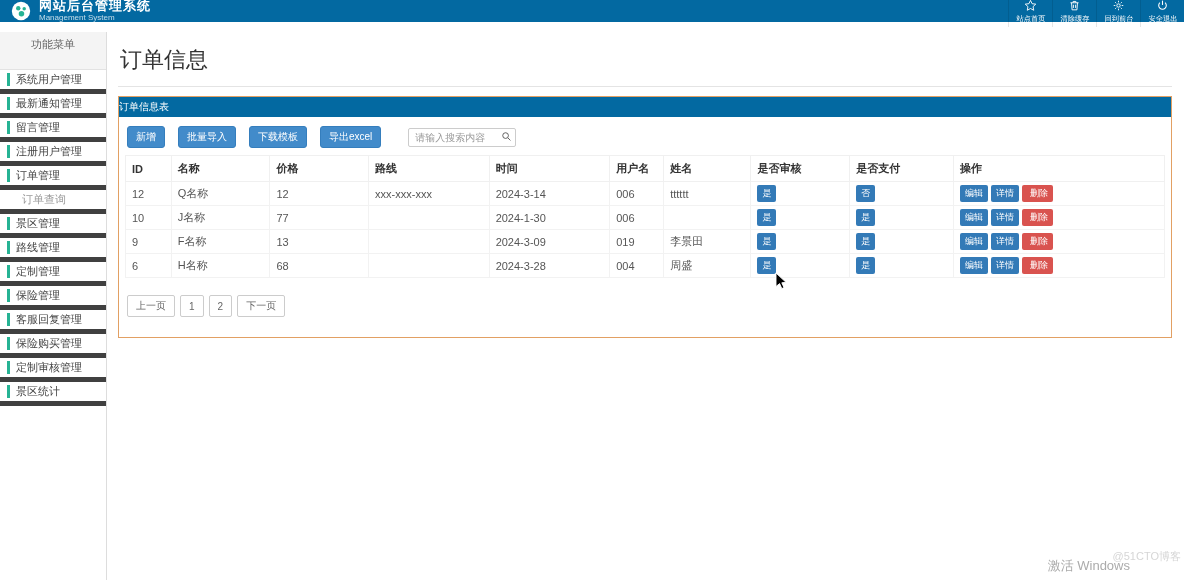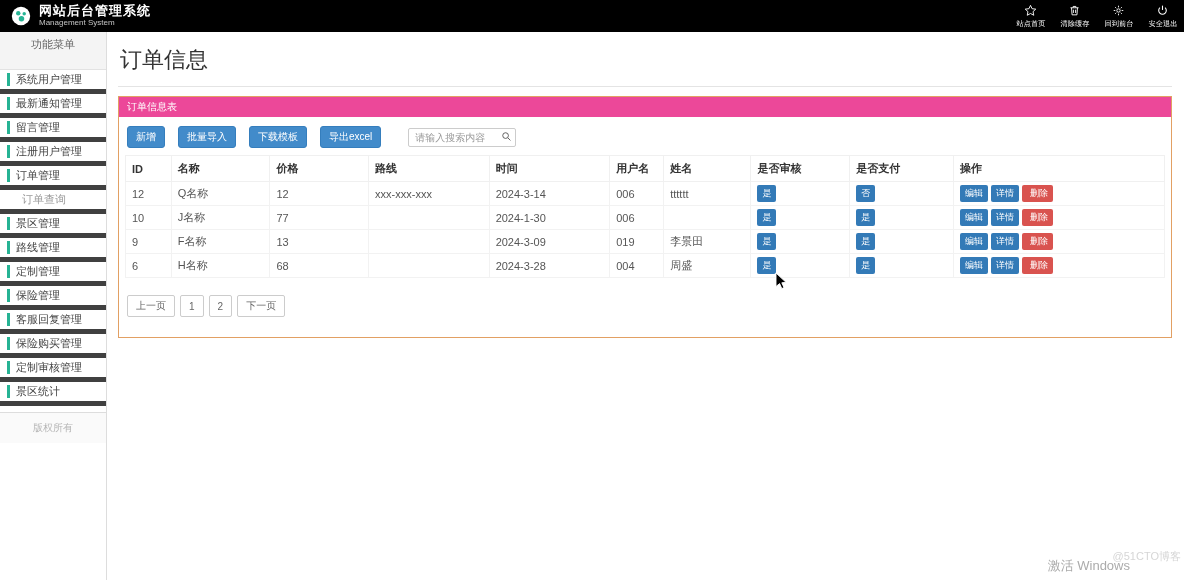--- a/index.html
+++ b/index.html
@@ -3,22 +3,22 @@
 <meta charset="utf-8">
 <style>
   * { margin:0; padding:0; box-sizing:border-box; }
   html,body { width:1184px; height:580px; }
   body {
     position:relative; overflow:hidden; background:#fff;
     font-family:"Liberation Sans","DejaVu Sans",sans-serif; color:#333;
   }
   
   .header {
-    position:absolute; top:0; left:0; width:1184px; height:32px;
-    background:#000000; display:flex; align-items:center; justify-content:space-between;
+    position:absolute; top:0; left:0; width:1184px; height:22px;
+    background:#0369a1; display:flex; align-items:center; justify-content:space-between;
   }
   .logo-wrap { display:flex; align-items:center; gap:7px; padding-left:10px; }
   .logo-icon { width:22px; height:22px; display:flex; }
   .logo-text-block { display:flex; flex-direction:column; line-height:1.1; }
   .logo-title { color:#fff; font-size:13px; font-weight:bold; letter-spacing:1px; }
   .logo-subtitle { color:rgba(255,255,255,.75); font-size:8px; }
   .hnav { display:flex; height:32px; }
   .hnav-item {
     width:44px; height:32px; display:flex; flex-direction:column; align-items:center;
     justify-content:center; gap:1px; cursor:pointer; border-left:1px solid rgba(0,0,0,.10);
@@ -45,21 +45,21 @@
   .side-item.sub .side-accent { visibility:hidden; width:0; }
   .side-footer {
     margin-top:6px; border-top:1px solid #ddd; text-align:center;
     font-size:10px; color:#b5b5b5; padding:8px 0; background:#fafafa;
   }
   
   .main { position:absolute; left:108px; top:32px; right:0; bottom:0; background:#fff; padding:8px 12px 0 10px; }
   .page-title { font-size:22px; font-weight:normal; color:#333; margin:5px 0 11px 2px; }
   .title-sep { border-bottom:1px solid #e4e4e4; }
   .panel { margin-top:9px; border:1px solid #e2a063; }
-  .panel-head { background:#ec4899; color:#fff; font-size:10px; padding:3px 8px; }
+  .panel-head { background:#0369a1; color:#fff; font-size:10px; padding:3px 0; }
   .panel-body { padding:7px 6px 10px 6px; background:#fff; }
   .toolbar { display:flex; align-items:center; gap:13px; margin:2px 0 7px 2px; }
   .btn-blue {
     background:#428bca; border:1px solid #357ebd; color:#fff; font-size:10px;
     padding:3px 8px; border-radius:3px; cursor:pointer; white-space:nowrap;
     font-family:inherit;
   }
   .search-wrap { position:relative; margin-left:14px; }
   .search-wrap input {
     width:108px; height:19px; font-size:10px; padding:2px 18px 2px 6px;
@@ -206,21 +206,20 @@
       </div>
       <div class="side-item">
         <span class="side-accent"></span>
         <span class="side-label">定制审核管理</span>
       </div>
       <div class="side-item">
         <span class="side-accent"></span>
         <span class="side-label">景区统计</span>
       </div>
     </div>
-  <div class="side-footer">版权所有</div>
 </div>
 
 <div class="main">
   <div class="page-title">订单信息</div>
   <div class="title-sep"></div>
 
   <div class="panel">
     <div class="panel-head">订单信息表</div>
     <div class="panel-body">
 

